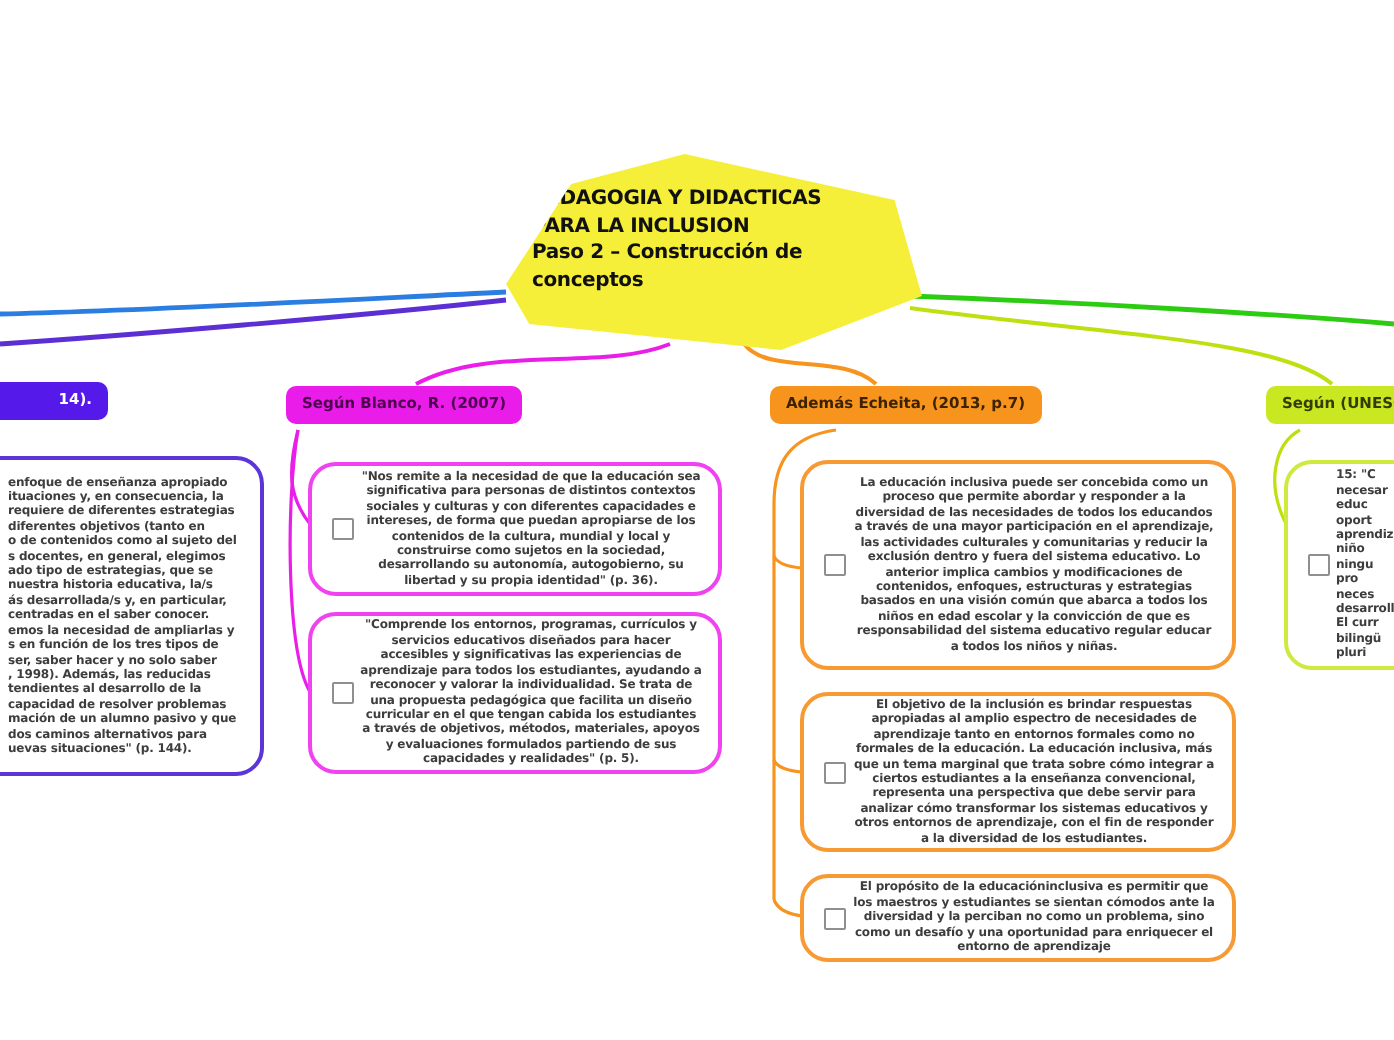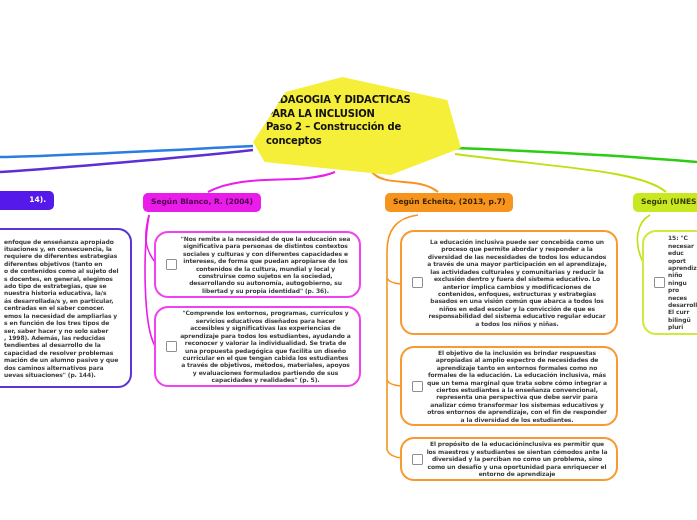--- a/index.html
+++ b/index.html
@@ -82,22 +82,22 @@
 </svg>
 
 <div class="abs root-node">
   <div class="root-text">PEDAGOGIA Y DIDACTICAS
 PARA LA INCLUSION
 Paso 2 – Construcción de
 conceptos</div>
 </div>
 
 <div class="abs topic-label label-booth">14).</div>
-<div class="abs topic-label label-blanco">Según Blanco, R. (2004)</div>
-<div class="abs topic-label label-echeita">Según Echeita, (2013, p.7)</div>
+<div class="abs topic-label label-blanco">Según Blanco, R. (2007)</div>
+<div class="abs topic-label label-echeita">Además Echeita, (2013, p.7)</div>
 <div class="abs topic-label label-unesco">Según (UNESC</div>
 
 <div class="abs note-box box-booth">
   <div class="note-text">enfoque de enseñanza apropiado
 ituaciones y, en consecuencia, la
 requiere de diferentes estrategias
 diferentes objetivos (tanto en
 o de contenidos como al sujeto del
 s docentes, en general, elegimos
 ado tipo de estrategias, que se

